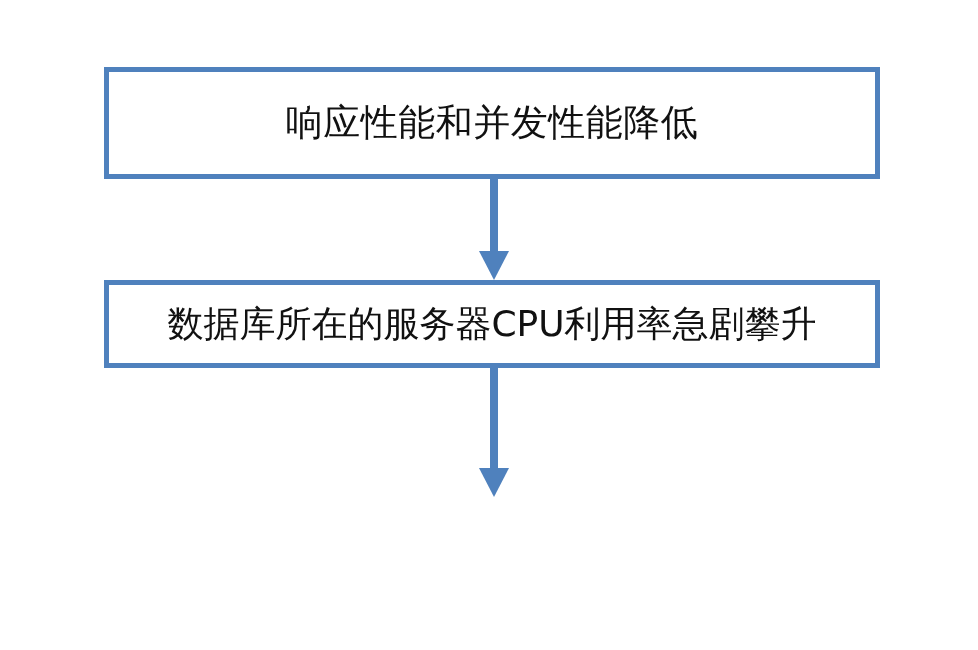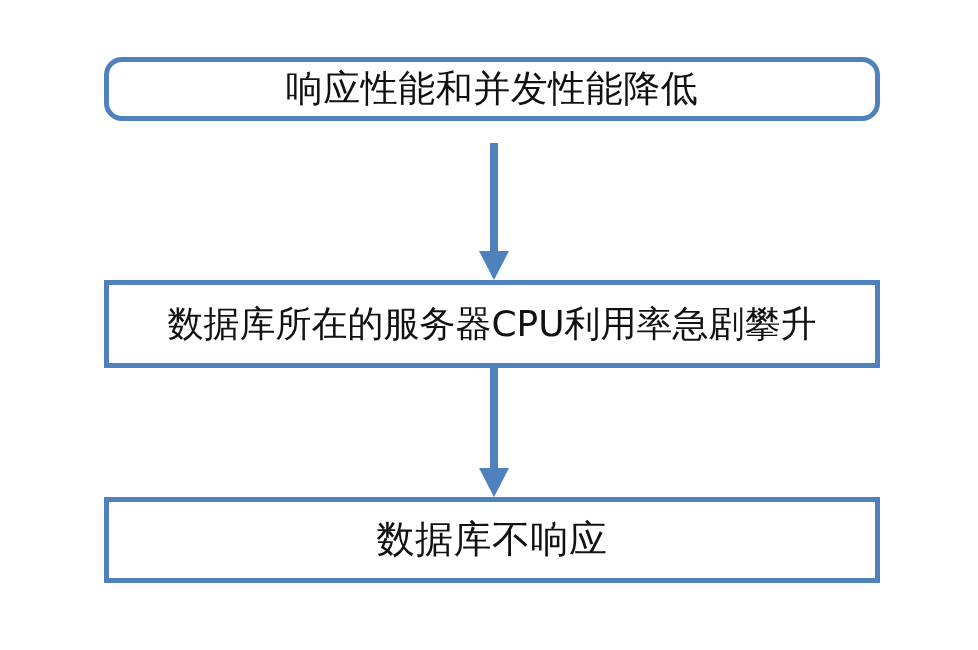--- a/index.html
+++ b/index.html
@@ -31,21 +31,21 @@
   }
   .node-label {
     color: #111111;
     font-family: "DejaVu Sans", "Liberation Sans", sans-serif;
     font-weight: 400;
     line-height: 1.1;
     letter-spacing: 0.5px;
     white-space: nowrap;
     text-align: center;
   }
-  #node-0 { top: 57px;  height: 64px; border-radius: 18px; }
+  #node-0 { top: 67px;  height: 112px; }
   #node-1 { top: 280px; height: 88px; }
   #node-2 { top: 497px; height: 86px; }
 
   #node-0 .node-label { font-size: 37px; }
   #node-1 .node-label { font-size: 36px; letter-spacing: 0px; }
   #node-2 .node-label { font-size: 38px; }
 
   .connector {
     position: absolute;
     left: 0;
@@ -78,17 +78,14 @@
   </svg>
 
   <div class="node" id="node-0">
     <span class="node-label">响应性能和并发性能降低</span>
   </div>
 
   <div class="node" id="node-1">
     <span class="node-label">数据库所在的服务器CPU利用率急剧攀升</span>
   </div>
 
-  <div class="node" id="node-2">
-    <span class="node-label">数据库不响应</span>
-  </div>
 
 </div>
 
 </body></html>

